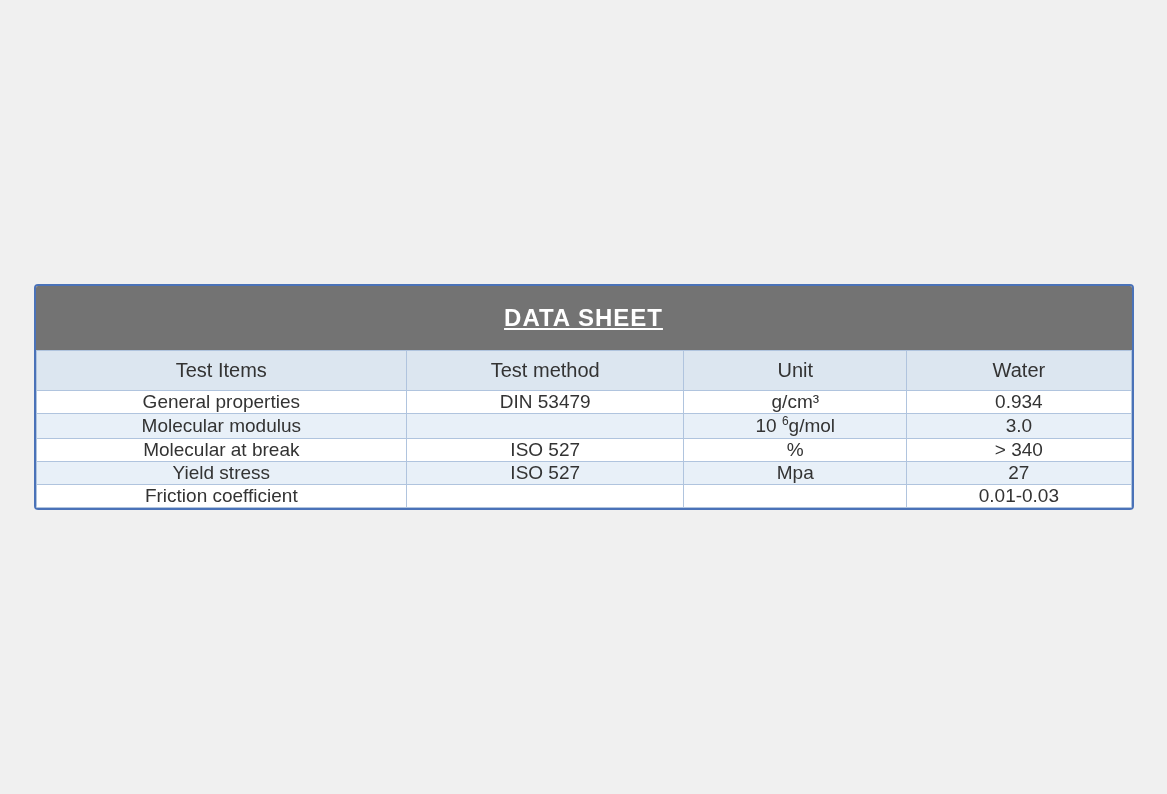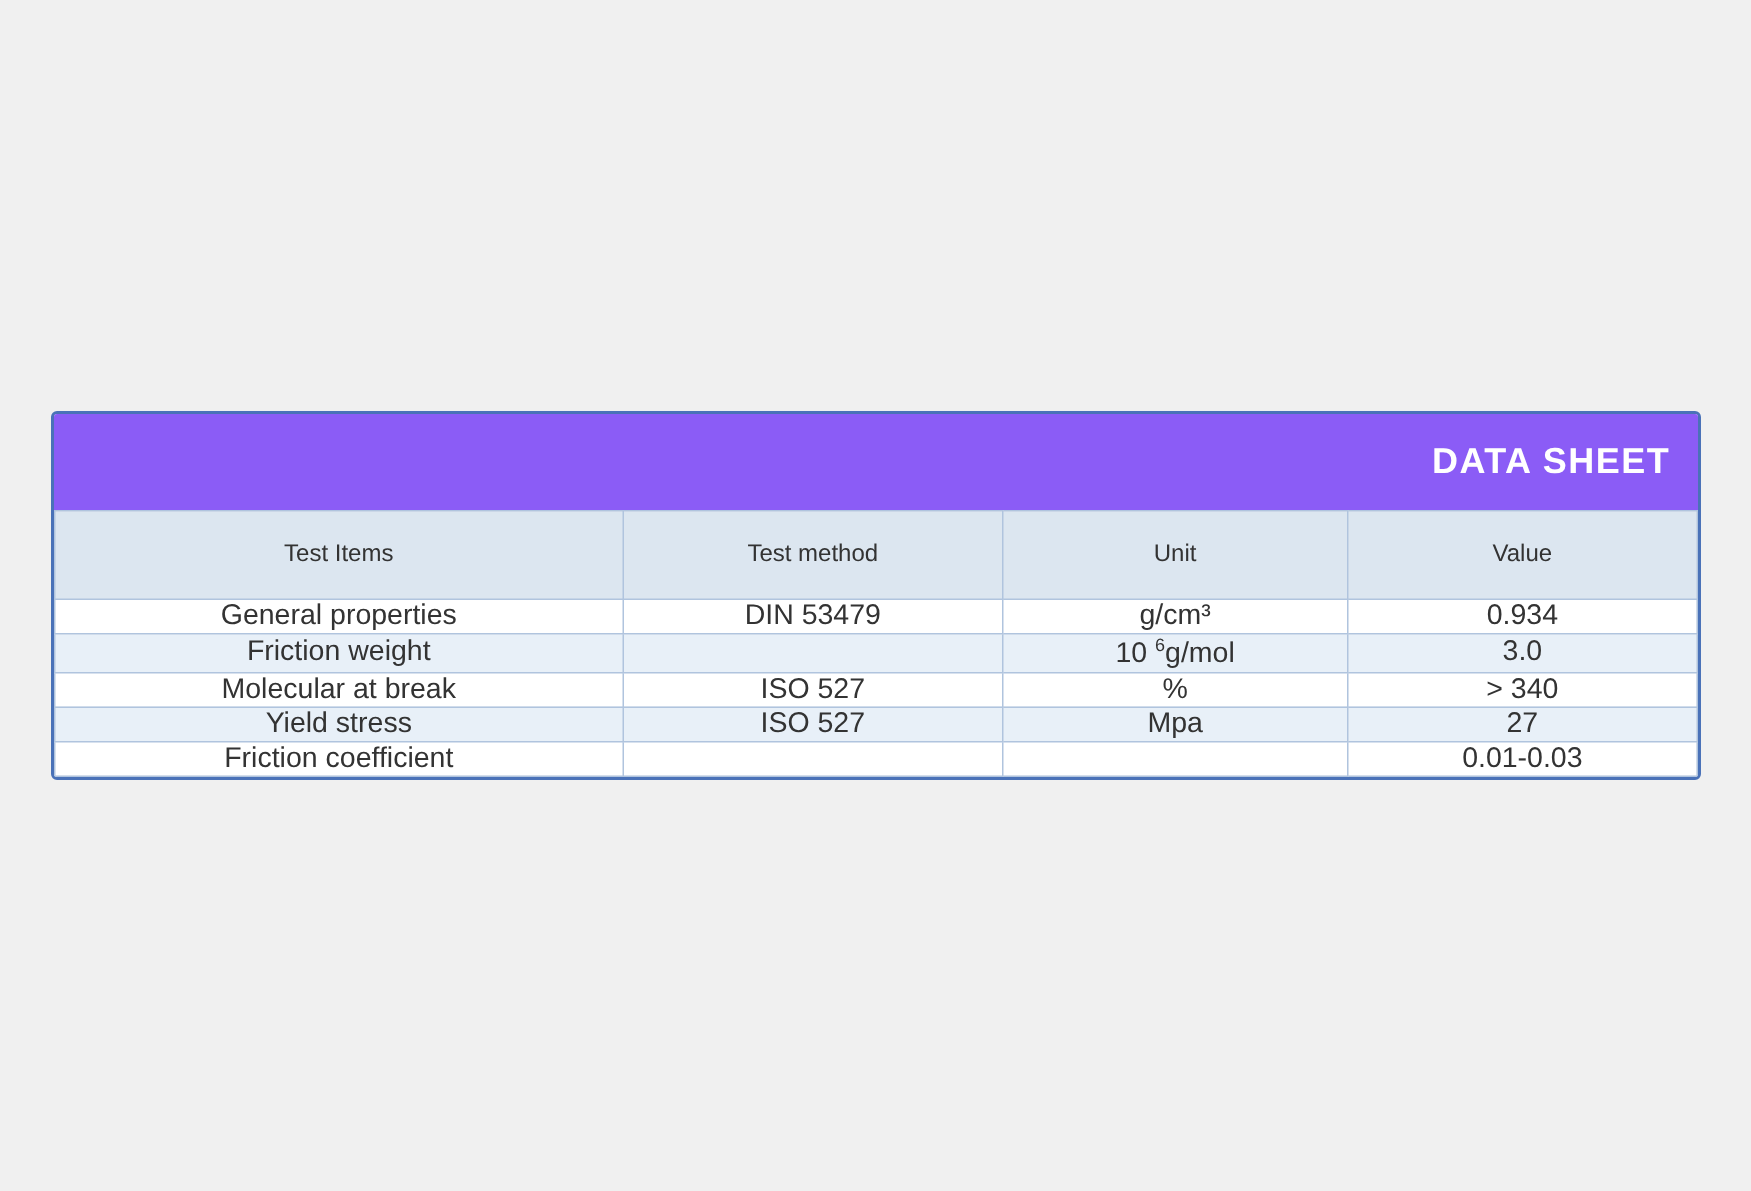--- a/index.html
+++ b/index.html
@@ -18,41 +18,42 @@
     }
 
     .table-container {
       width: 1100px;
       border: 2px solid #4a72b8;
       border-radius: 4px;
       overflow: hidden;
     }
 
     .table-title {
-      background-color: #8b5cf6;
+      background-color: #737373;
       color: white;
-      text-align: right;
+      text-align: center;
       padding: 18px;
       font-size: 24px;
       font-weight: bold;
       letter-spacing: 1px;
+      text-decoration: underline;
     }
 
     table {
       width: 100%;
       border-collapse: collapse;
     }
 
     thead tr {
       background-color: #dce6f0;
     }
 
     thead th {
-      padding: 20px 20px;
-      font-size: 16px;
+      padding: 8px 20px;
+      font-size: 20px;
       font-weight: normal;
       color: #333;
       text-align: center;
       border: 1px solid #b0c4de;
     }
 
     tbody tr:nth-child(odd) {
       background-color: #ffffff;
     }
 
@@ -76,32 +77,32 @@
 <body>
 
 <div class="table-container">
   <div class="table-title">DATA SHEET</div>
   <table>
     <thead>
       <tr>
         <th>Test Items</th>
         <th>Test method</th>
         <th>Unit</th>
-        <th>Value</th>
+        <th>Water</th>
       </tr>
     </thead>
     <tbody id="table-body">
     <tr>
           <td>General properties</td>
           <td>DIN 53479</td>
           <td>g/cm³</td>
           <td>0.934</td>
         </tr>
         <tr>
-          <td>Friction weight</td>
+          <td>Molecular modulus</td>
           <td></td>
           <td>10 <sup>6</sup>g/mol</td>
           <td>3.0</td>
         </tr>
         <tr>
           <td>Molecular at break</td>
           <td>ISO 527</td>
           <td>%</td>
           <td>&gt; 340</td>
         </tr>

